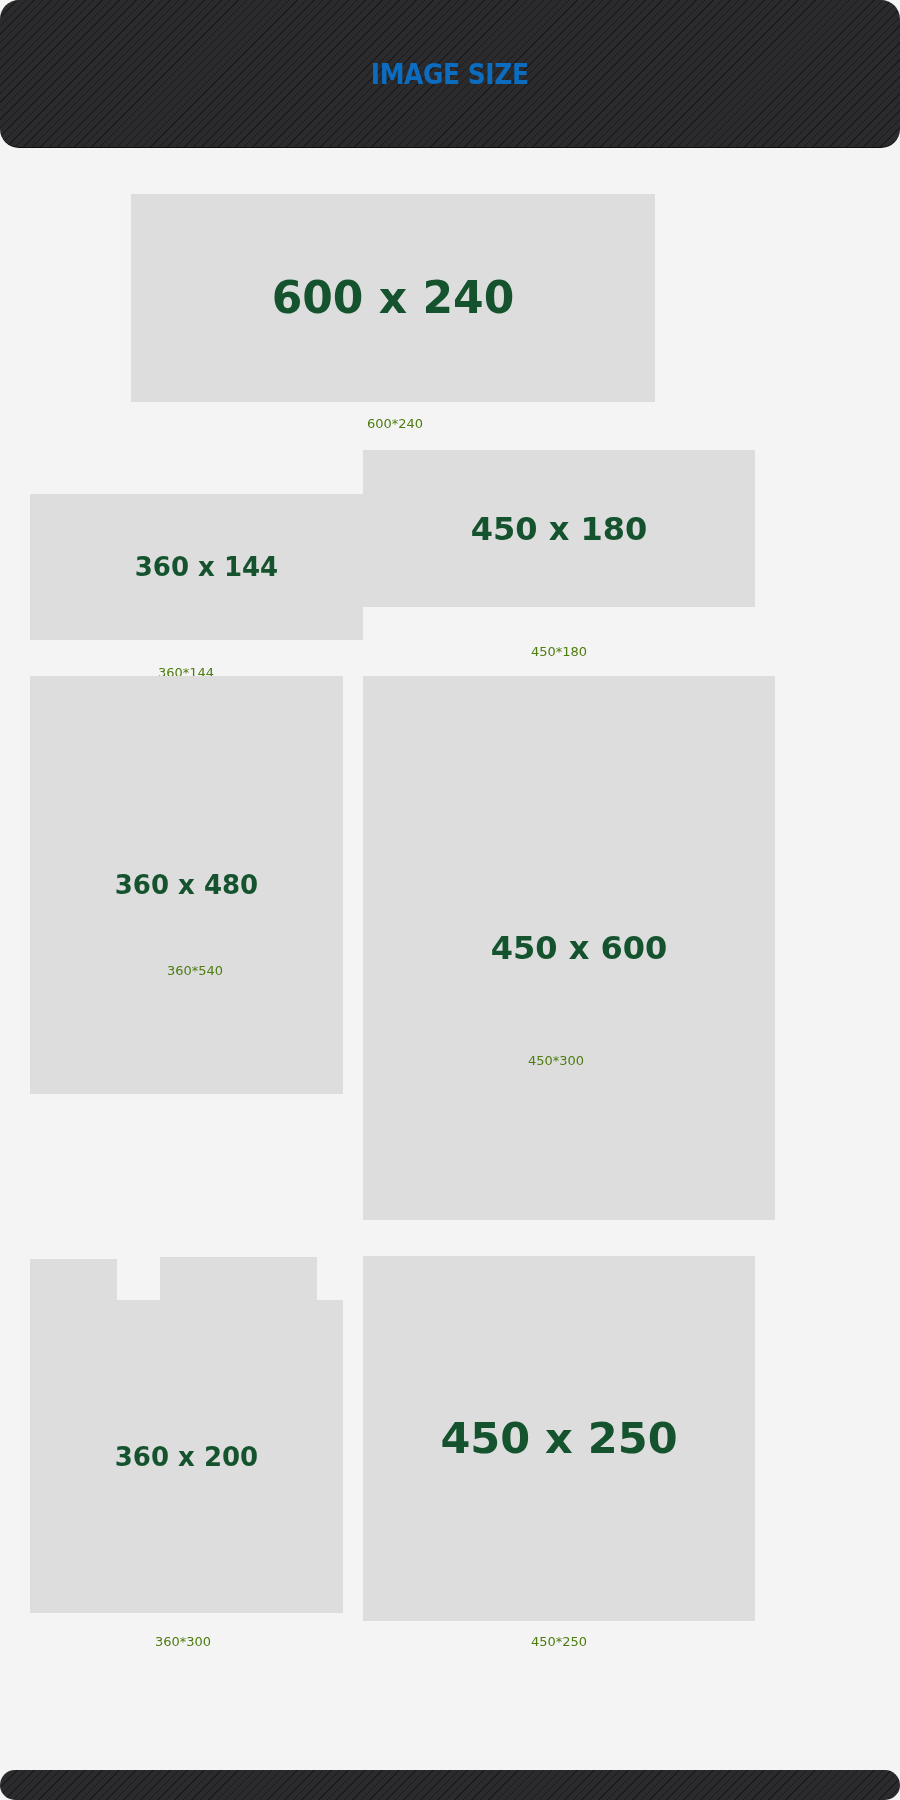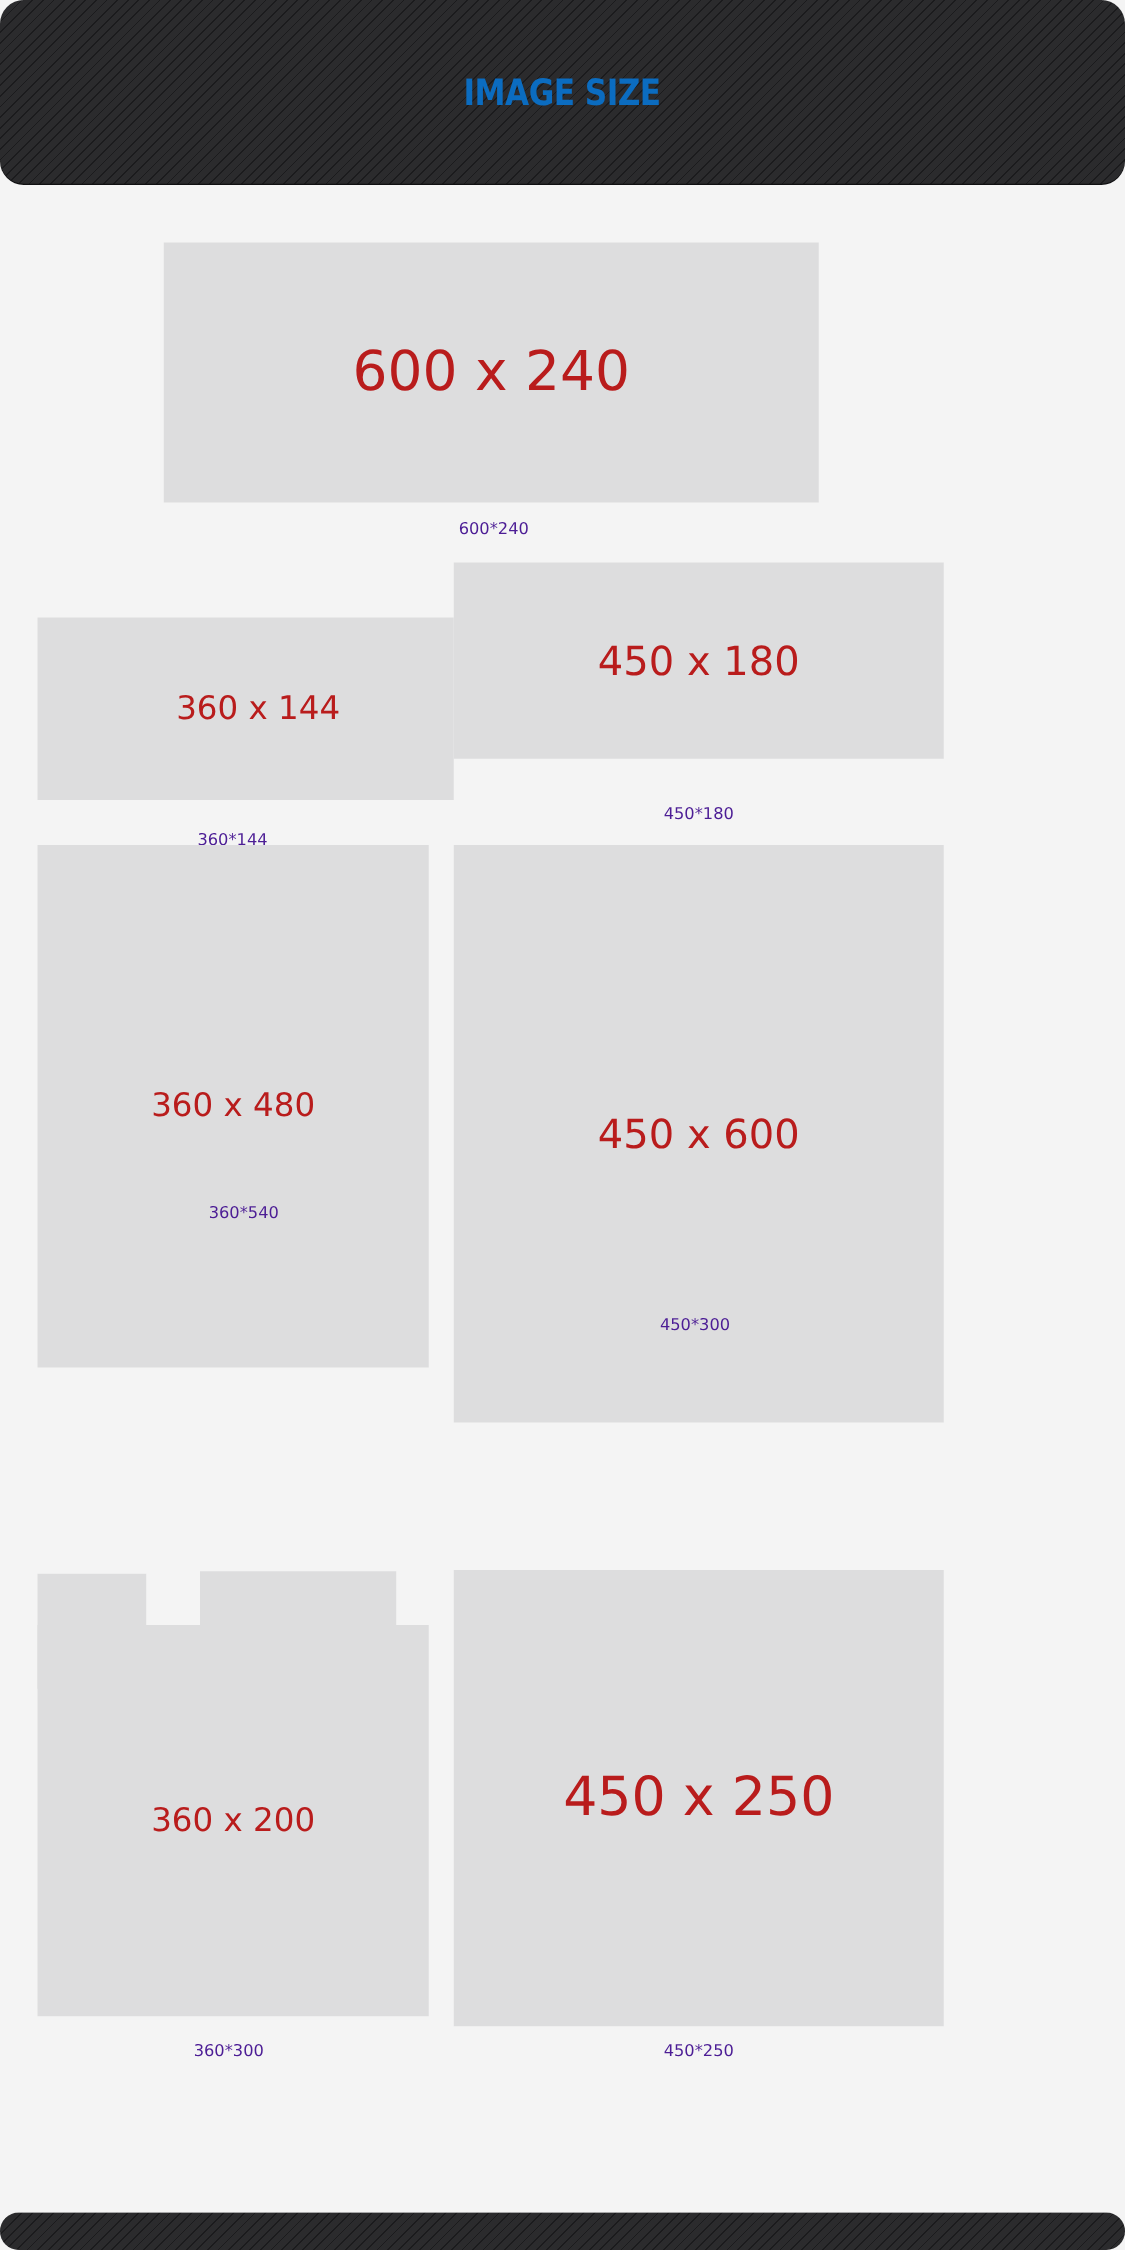--- a/index.html
+++ b/index.html
@@ -72,30 +72,30 @@
   }
   .placeholder-box {
     position: absolute;
     background: #ddddde;
     overflow: hidden;
     display: flex;
     align-items: center;
     justify-content: center;
   }
   .placeholder-label {
-    color: #b91c1c;
+    color: #14532d;
     font-family: "DejaVu Sans", sans-serif;
-    font-weight: normal;
+    font-weight: bold;
     white-space: nowrap;
     line-height: 1;
     user-select: none;
   }
   .caption {
     position: absolute;
-    color: #4c1d95;
+    color: #4d7c0f;
     font-family: "DejaVu Sans", sans-serif;
     font-size: 13px;
     line-height: 1;
     white-space: nowrap;
     text-align: center;
   }
 </style>
 </head>
 <body>
 
@@ -123,21 +123,21 @@
       </div>
       <div class="caption" style="left: 429px; top: 497px; width: 260px;">450*180</div>
     </div>
     <div class="figure">
       <div class="placeholder-box" style="left: 30px; top: 528px; width: 313px; height: 418px;">
         <span class="placeholder-label" style="font-size: 26px; text-align: right;">360 x 480</span>
       </div>
       <div class="caption" style="left: 65px; top: 816px; width: 260px;">360*540</div>
     </div>
     <div class="figure">
-      <div class="placeholder-box" style="left: 363px; top: 528px; width: 392px; height: 462px;">
+      <div class="placeholder-box" style="left: 363px; top: 528px; width: 392px; height: 544px; padding-left: 20px;">
         <span class="placeholder-label" style="font-size: 32px;">450 x 600</span>
       </div>
       <div class="caption" style="left: 426px; top: 906px; width: 260px;">450*300</div>
     </div>
     <div class="figure">
       <div class="placeholder-box" style="left: 30px; top: 1111px; width: 87px; height: 92px;">
         <span class="placeholder-label" style="font-size: 8px; letter-spacing: 1px;">100 x 100</span>
       </div>
       <div class="caption" style="left: -56px; top: 1215px; width: 260px;">100*100</div>
     </div>

